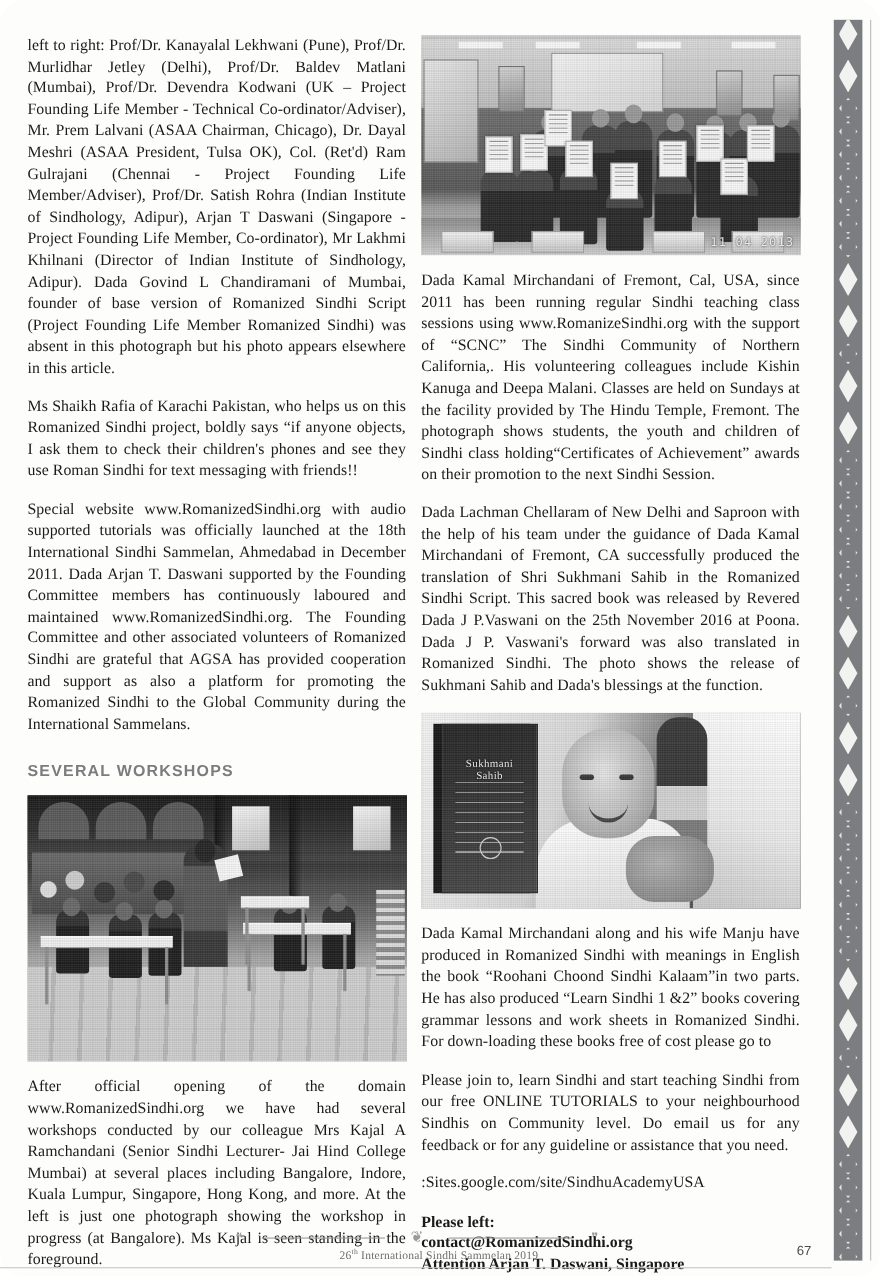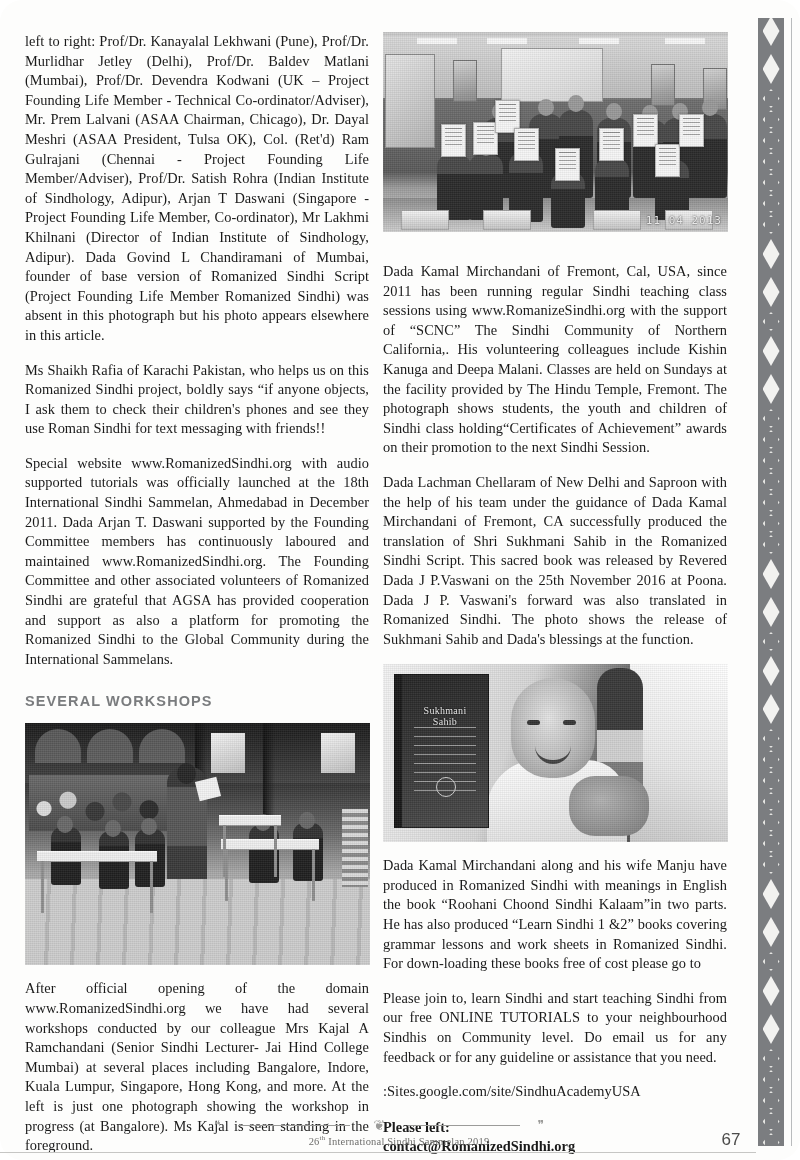--- a/index.html
+++ b/index.html
@@ -132,21 +132,21 @@
     font-size: 11px;
     letter-spacing: 1px;
     color: #e8e4d8;
     text-shadow: 0 0 2px rgba(0,0,0,.8);
   }
 
   
   #photo-group {
     width: 345px;
     height: 200px;
-    margin-bottom: 30px;
+    margin-bottom: 14px;
     background:
       linear-gradient(180deg, #c9c8c4 0%, #bdbcb8 18%, #a7a6a2 30%, #6f6e6b 34%, #5c5b58 70%, #9c9b96 78%, #cfcec9 100%);
   }
   #photo-group .wall {
     position: absolute; left: 0; top: 4px; right: 0; height: 62px;
     background: linear-gradient(180deg,#d6d5d0,#bbbab5);
   }
   #photo-group .screen {
     position: absolute; left: 118px; top: 16px; width: 100px; height: 52px;
     background: linear-gradient(160deg,#efeee9,#d2d1cb);
@@ -388,21 +388,21 @@
     margin-left: 40px;
   }
   .footer-caption sup { font-size: 7px; }
   .page-number {
     position: absolute;
     left: 714px;
     top: 1130px;
     width: 34px;
     text-align: center;
     font-family: "Liberation Sans", "DejaVu Sans", sans-serif;
-    font-size: 17px;
+    font-size: 12px;
     color: #4c4c4b;
   }
   .bottom-rule {
     position: absolute;
     left: 0; top: 1152px; width: 756px; height: 1px;
     background: #c6c6c4;
   }
 </style>
 </head>
 <body>

